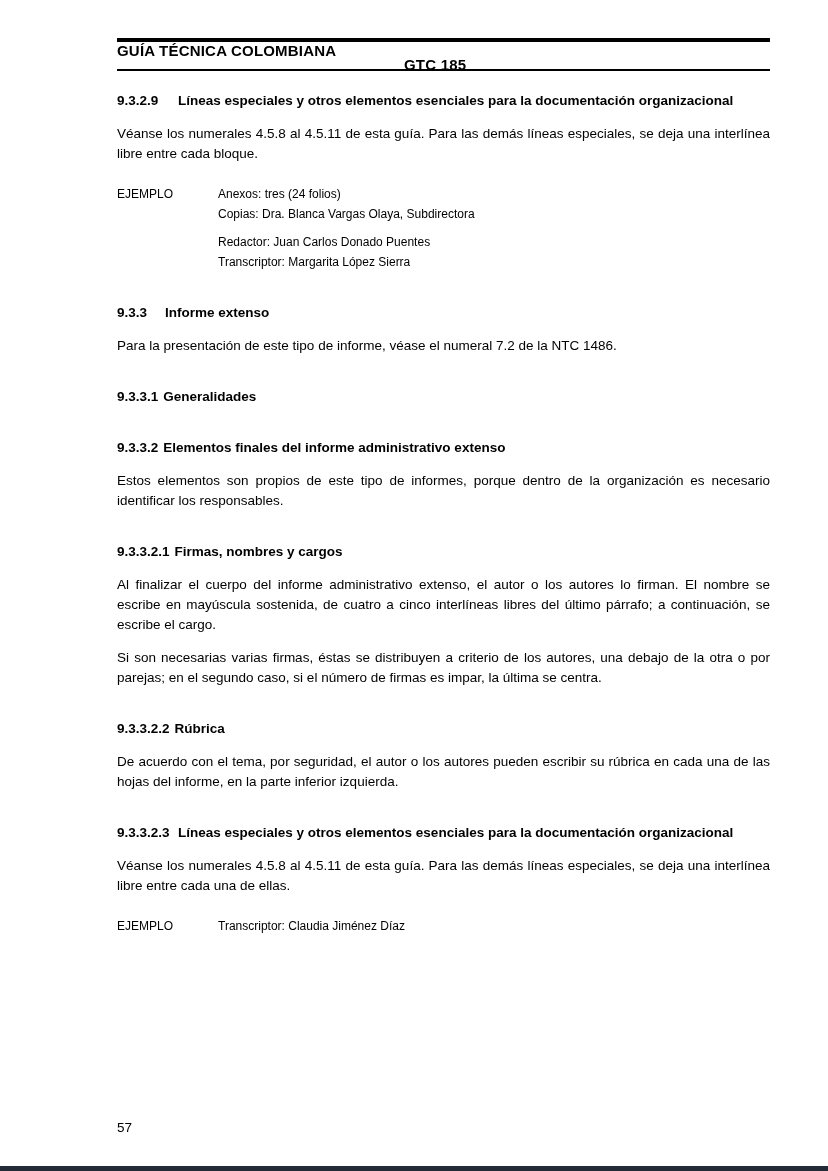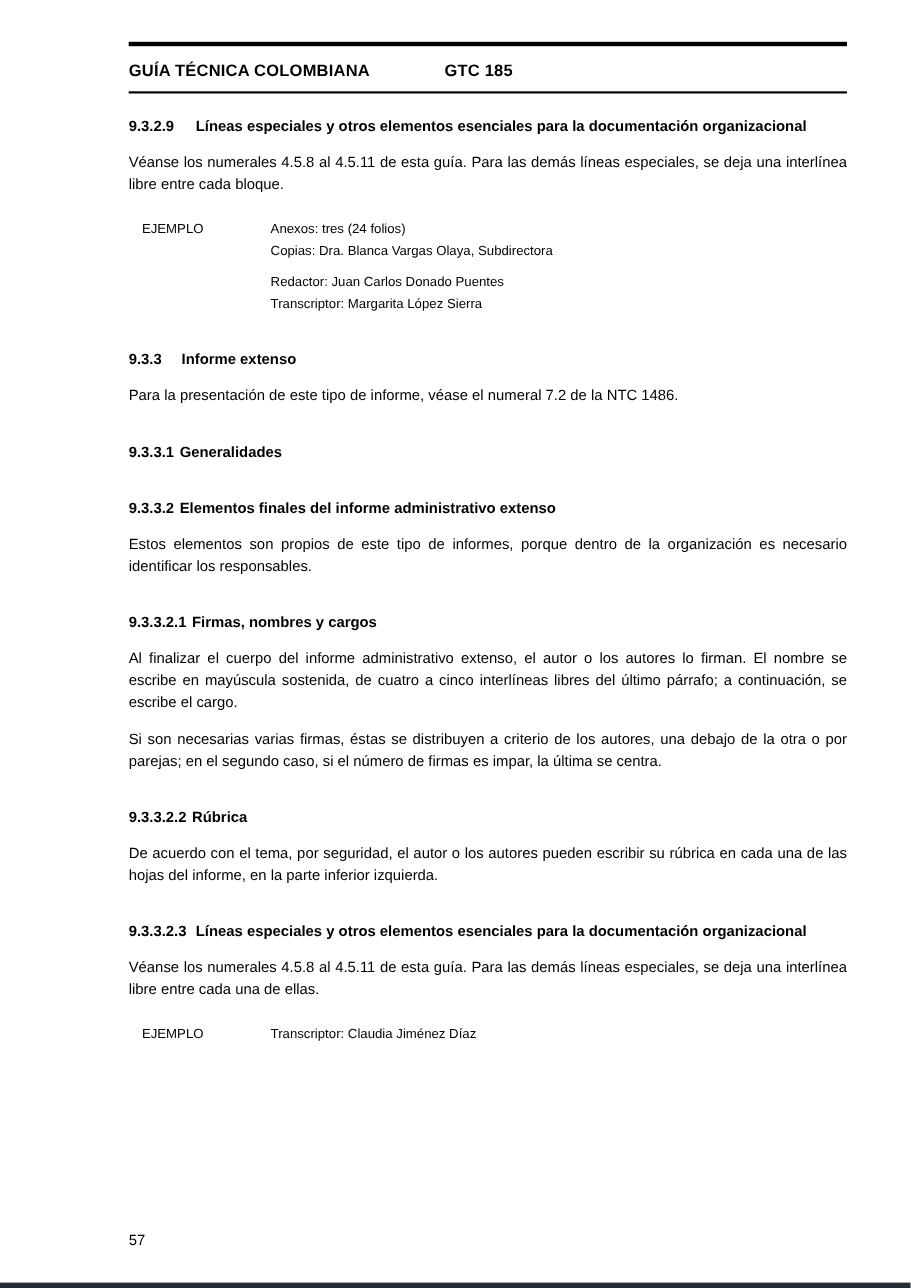--- a/index.html
+++ b/index.html
@@ -14,21 +14,21 @@
     height: 1171px;
     background: #ffffff;
     overflow: hidden;
   }
   
   .header { padding: 0 58px 0 117px; }
   .rule-thick { margin-top: 38px; height: 4px; background: #000; }
   .rule-thin  { height: 2px; background: #000; }
   .header-row {
     position: relative;
-    padding: 14px 0 10px;
+    padding: 0 0 10px;
     font-size: 15px;
     font-weight: bold;
     letter-spacing: 0.2px;
   }
   .header-right { position: absolute; left: 287px; top: 14px; }
   
   .content {
     padding: 19px 58px 0 117px;
     font-size: 13.5px;
     line-height: 20px;
@@ -36,24 +36,23 @@
   .heading { font-weight: bold; margin: 30px 0 13px; line-height: 21px; }
   .heading.first { margin-top: 0; }
   .heading .hnum-sp  { margin-right: 5px; }
   .heading .hnum-tab { margin-right: 18px; text-align: center; }
   .heading.hang { display: flex; }
   .heading.hang .hnum { flex: 0 0 61px; }
   .heading.hang .htitle { flex: 1; text-align: justify; }
   .para { text-align: justify; margin: 0 0 13px; }
   .example {
     display: flex;
-    margin: 20px 12px 13px;
+    margin: 20px 0 13px;
     font-size: 12px;
     line-height: 20px;
-    gap: 16px;
   }
   .ex-label { flex: 0 0 101px; }
   .ex-body { flex: 1; }
   .ex-gap { height: 8px; }
   
   .footer {
     position: absolute;
     left: 117px;
     right: 58px;
     top: 1120px;

